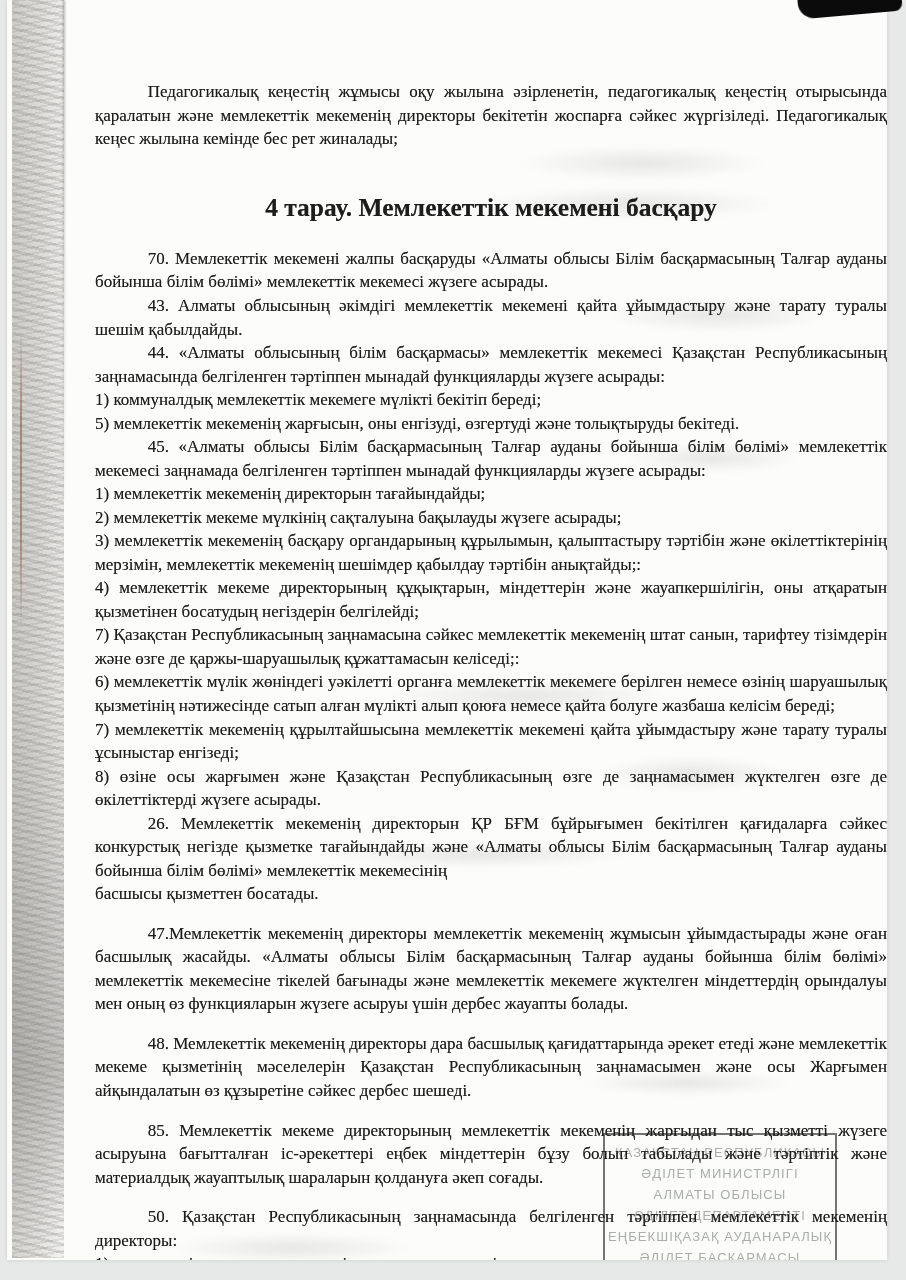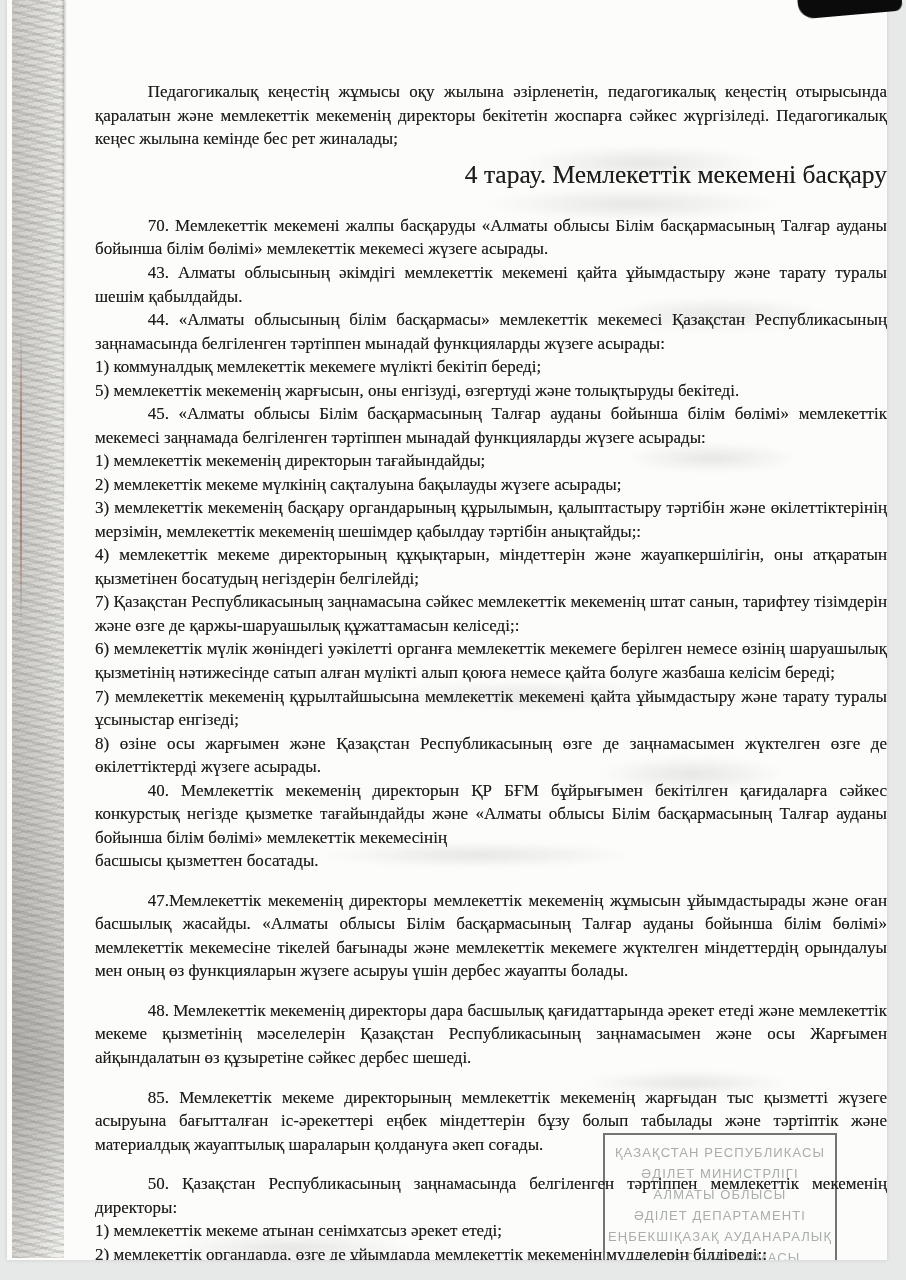--- a/index.html
+++ b/index.html
@@ -53,21 +53,21 @@
   .sm9{left:120px;top:1228px;width:330px;height:40px;}
   
   .content{
     position:absolute;left:88px;top:80px;width:792px;z-index:2;
     font-size:17px;line-height:1.385;color:#1d1d1d;
     text-align:justify;
     text-shadow:0 0 0.5px rgba(25,25,25,0.55);
   }
   .blk{margin:0;padding:0;}
   .ind{text-indent:3.1em;}
-  .hd{font-weight:normal;text-indent:0;margin:6px 0 22px 0;text-align:right;}
+  .hd{font-weight:bold;text-indent:0;margin:39px 0 22px 0;text-align:center;}
   .sp{margin-top:16px;}
   
   .stamp{
     position:absolute;left:596px;top:1133px;width:234px;height:170px;z-index:1;
     border:2px solid rgba(62,64,62,0.72);
     text-align:center;
     font-family:"Liberation Sans", sans-serif;
     color:#a9aeab;
     padding-top:7px;box-sizing:border-box;
     filter:blur(0.35px);
@@ -111,21 +111,21 @@
       <p class="blk">5) мемлекеттік мекеменің жарғысын, оны енгізуді, өзгертуді және толықтыруды бекітеді.</p>
       <p class="blk ind">45. «Алматы облысы Білім басқармасының Талғар ауданы бойынша білім бөлімі» мемлекеттік мекемесі заңнамада белгіленген тәртіппен мынадай функцияларды жүзеге асырады:</p>
       <p class="blk">1) мемлекеттік мекеменің директорын тағайындайды;</p>
       <p class="blk">2) мемлекеттік мекеме мүлкінің сақталуына бақылауды жүзеге асырады;</p>
       <p class="blk">3) мемлекеттік мекеменің басқару органдарының құрылымын, қалыптастыру тәртібін және өкілеттіктерінің мерзімін, мемлекеттік мекеменің шешімдер қабылдау тәртібін анықтайды;:</p>
       <p class="blk">4) мемлекеттік мекеме директорының құқықтарын, міндеттерін және жауапкершілігін, оны атқаратын қызметінен босатудың негіздерін белгілейді;</p>
       <p class="blk">7) Қазақстан Республикасының заңнамасына сәйкес мемлекеттік мекеменің штат санын, тарифтеу тізімдерін және өзге де қаржы-шаруашылық құжаттамасын келіседі;:</p>
       <p class="blk">6) мемлекеттік мүлік жөніндегі уәкілетті органға мемлекеттік мекемеге берілген немесе өзінің шаруашылық қызметінің нәтижесінде сатып алған мүлікті алып қоюға немесе қайта болуге жазбаша келісім береді;</p>
       <p class="blk">7) мемлекеттік мекеменің құрылтайшысына мемлекеттік мекемені қайта ұйымдастыру және тарату туралы ұсыныстар енгізеді;</p>
       <p class="blk">8) өзіне осы жарғымен және Қазақстан Республикасының өзге де заңнамасымен жүктелген өзге де өкілеттіктерді жүзеге асырады.</p>
-      <p class="blk ind">40. Мемлекеттік мекеменің директорын ҚР БҒМ бұйрығымен бекітілген қағидаларға сәйкес конкурстық негізде қызметке тағайындайды және «Алматы облысы Білім басқармасының Талғар ауданы бойынша білім бөлімі» мемлекеттік мекемесінің</p>
+      <p class="blk ind">26. Мемлекеттік мекеменің директорын ҚР БҒМ бұйрығымен бекітілген қағидаларға сәйкес конкурстық негізде қызметке тағайындайды және «Алматы облысы Білім басқармасының Талғар ауданы бойынша білім бөлімі» мемлекеттік мекемесінің</p>
       <p class="blk">басшысы қызметтен босатады.</p>
       <p class="blk ind sp">47.Мемлекеттік мекеменің директоры мемлекеттік мекеменің жұмысын ұйымдастырады және оған басшылық жасайды. «Алматы облысы Білім басқармасының Талғар ауданы бойынша білім бөлімі» мемлекеттік мекемесіне тікелей бағынады және мемлекеттік мекемеге жүктелген міндеттердің орындалуы мен оның өз функцияларын жүзеге асыруы үшін дербес жауапты болады.</p>
       <p class="blk ind sp">48. Мемлекеттік мекеменің директоры дара басшылық қағидаттарында әрекет етеді және мемлекеттік мекеме қызметінің мәселелерін Қазақстан Республикасының заңнамасымен және осы Жарғымен айқындалатын өз құзыретіне сәйкес дербес шешеді.</p>
       <p class="blk ind sp">85. Мемлекеттік мекеме директорының мемлекеттік мекеменің жарғыдан тыс қызметті жүзеге асыруына бағытталған іс-әрекеттері еңбек міндеттерін бұзу болып табылады және тәртіптік және материалдық жауаптылық шараларын қолдануға әкеп соғады.</p>
       <p class="blk ind sp">50. Қазақстан Республикасының заңнамасында белгіленген тәртіппен мемлекеттік мекеменің директоры:</p>
       <p class="blk">1) мемлекеттік мекеме атынан сенімхатсыз әрекет етеді;</p>
       <p class="blk">2) мемлекеттік органдарда, өзге де ұйымдарда мемлекеттік мекеменің мүдделерін білдіреді;:</p>
       <p class="blk">3) сенімхаттар береді;:</p>
       <p class="blk">5) барлық қызметкерлер үшін міндетті бұйрықтар шығарады және нұсқаулар береді;</p>
     </div>

